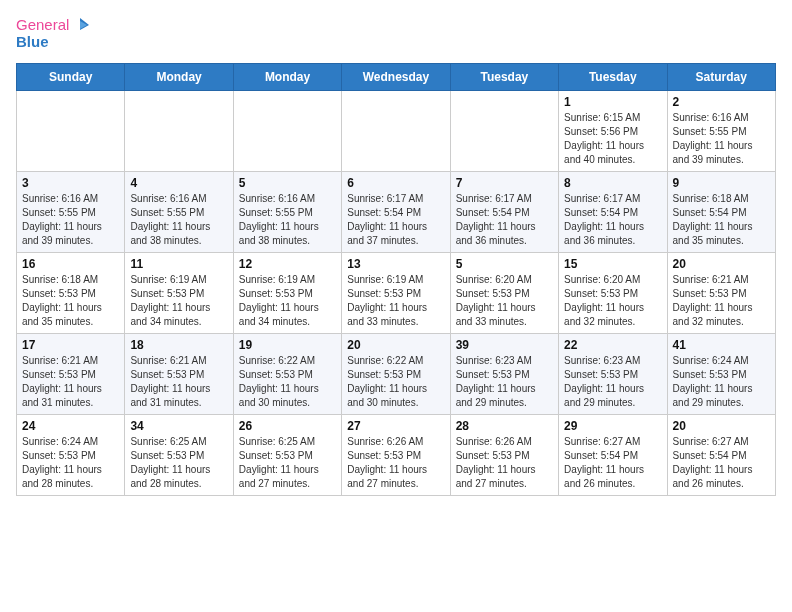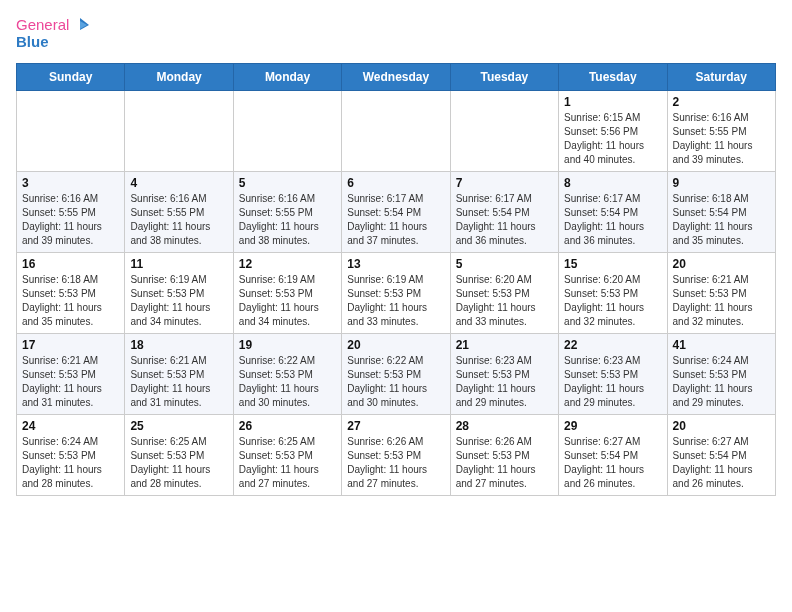--- a/index.html
+++ b/index.html
@@ -257,21 +257,21 @@
 and 30 minutes.</div>
         </td>
         <td>
           <span class="day-num">20</span>
           <div class="cell-info">Sunrise: 6:22 AM
 Sunset: 5:53 PM
 Daylight: 11 hours
 and 30 minutes.</div>
         </td>
         <td>
-          <span class="day-num">21</span>
+          <span class="day-num">39</span>
           <div class="cell-info">Sunrise: 6:23 AM
 Sunset: 5:53 PM
 Daylight: 11 hours
 and 29 minutes.</div>
         </td>
         <td>
           <span class="day-num">22</span>
           <div class="cell-info">Sunrise: 6:23 AM
 Sunset: 5:53 PM
 Daylight: 11 hours
@@ -287,21 +287,21 @@
       </tr>
       <tr>
         <td>
           <span class="day-num">24</span>
           <div class="cell-info">Sunrise: 6:24 AM
 Sunset: 5:53 PM
 Daylight: 11 hours
 and 28 minutes.</div>
         </td>
         <td>
-          <span class="day-num">25</span>
+          <span class="day-num">34</span>
           <div class="cell-info">Sunrise: 6:25 AM
 Sunset: 5:53 PM
 Daylight: 11 hours
 and 28 minutes.</div>
         </td>
         <td>
           <span class="day-num">26</span>
           <div class="cell-info">Sunrise: 6:25 AM
 Sunset: 5:53 PM
 Daylight: 11 hours

